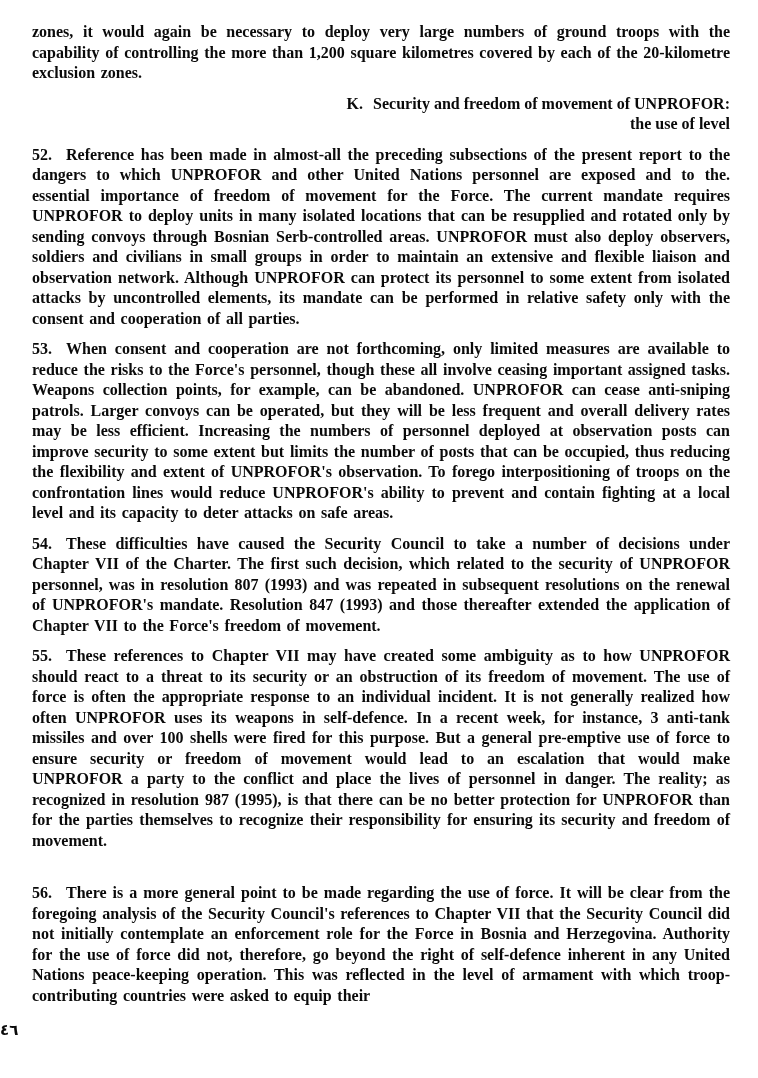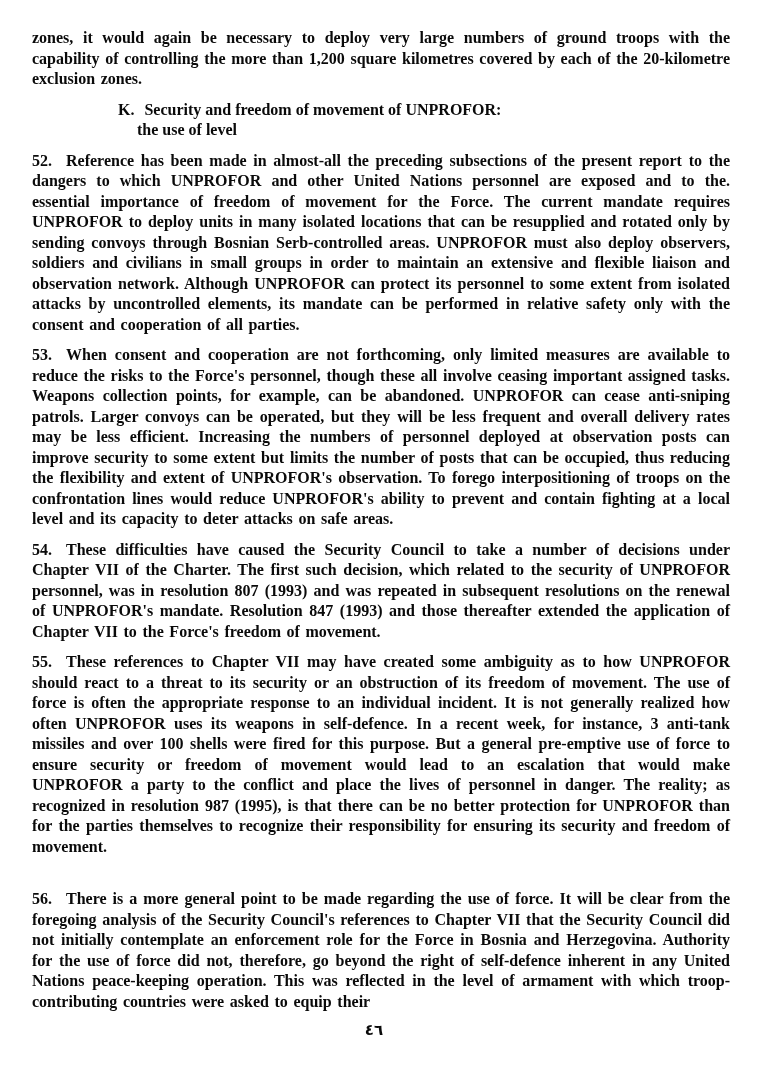--- a/index.html
+++ b/index.html
@@ -12,54 +12,53 @@
     width: 758px;
     height: 1078px;
     margin: 0 auto;
     background: #ffffff;
     color: #0a0a0a;
     font-family: "Liberation Serif", "DejaVu Serif", serif;
     font-weight: bold;
     font-size: 16px;
     line-height: 20.5px;
     box-sizing: border-box;
-    padding: 28px 28px 0 32px;
+    padding: 22px 28px 0 32px;
     overflow: hidden;
   }
   .body-text {
     width: 698px;
   }
   .para {
     text-align: justify;
     word-spacing: 0.10em;
     margin: 0 0 10px 0;
   }
   .para:last-child {
     margin-bottom: 0;
     margin-top: 32px;
   }
   .para-number {
     margin-right: 14px;
   }
   .section-heading {
     margin: 0 0 10px 86px;
-    text-align: left;
+    text-align: right;
   }
   .heading-line2 {
     margin-left: 19px;
   }
   .heading-label {
     margin-right: 10px;
   }
   .page-number {
     position: absolute;
     left: 0;
     right: 10px;
     top: 1020px;
-    text-align: center;
     font-size: 15px;
     letter-spacing: 4px;
     font-family: "DejaVu Sans", sans-serif;
     font-weight: bold;
   }
 </style>
 </head>
 <body>
 
 <div class="page">

